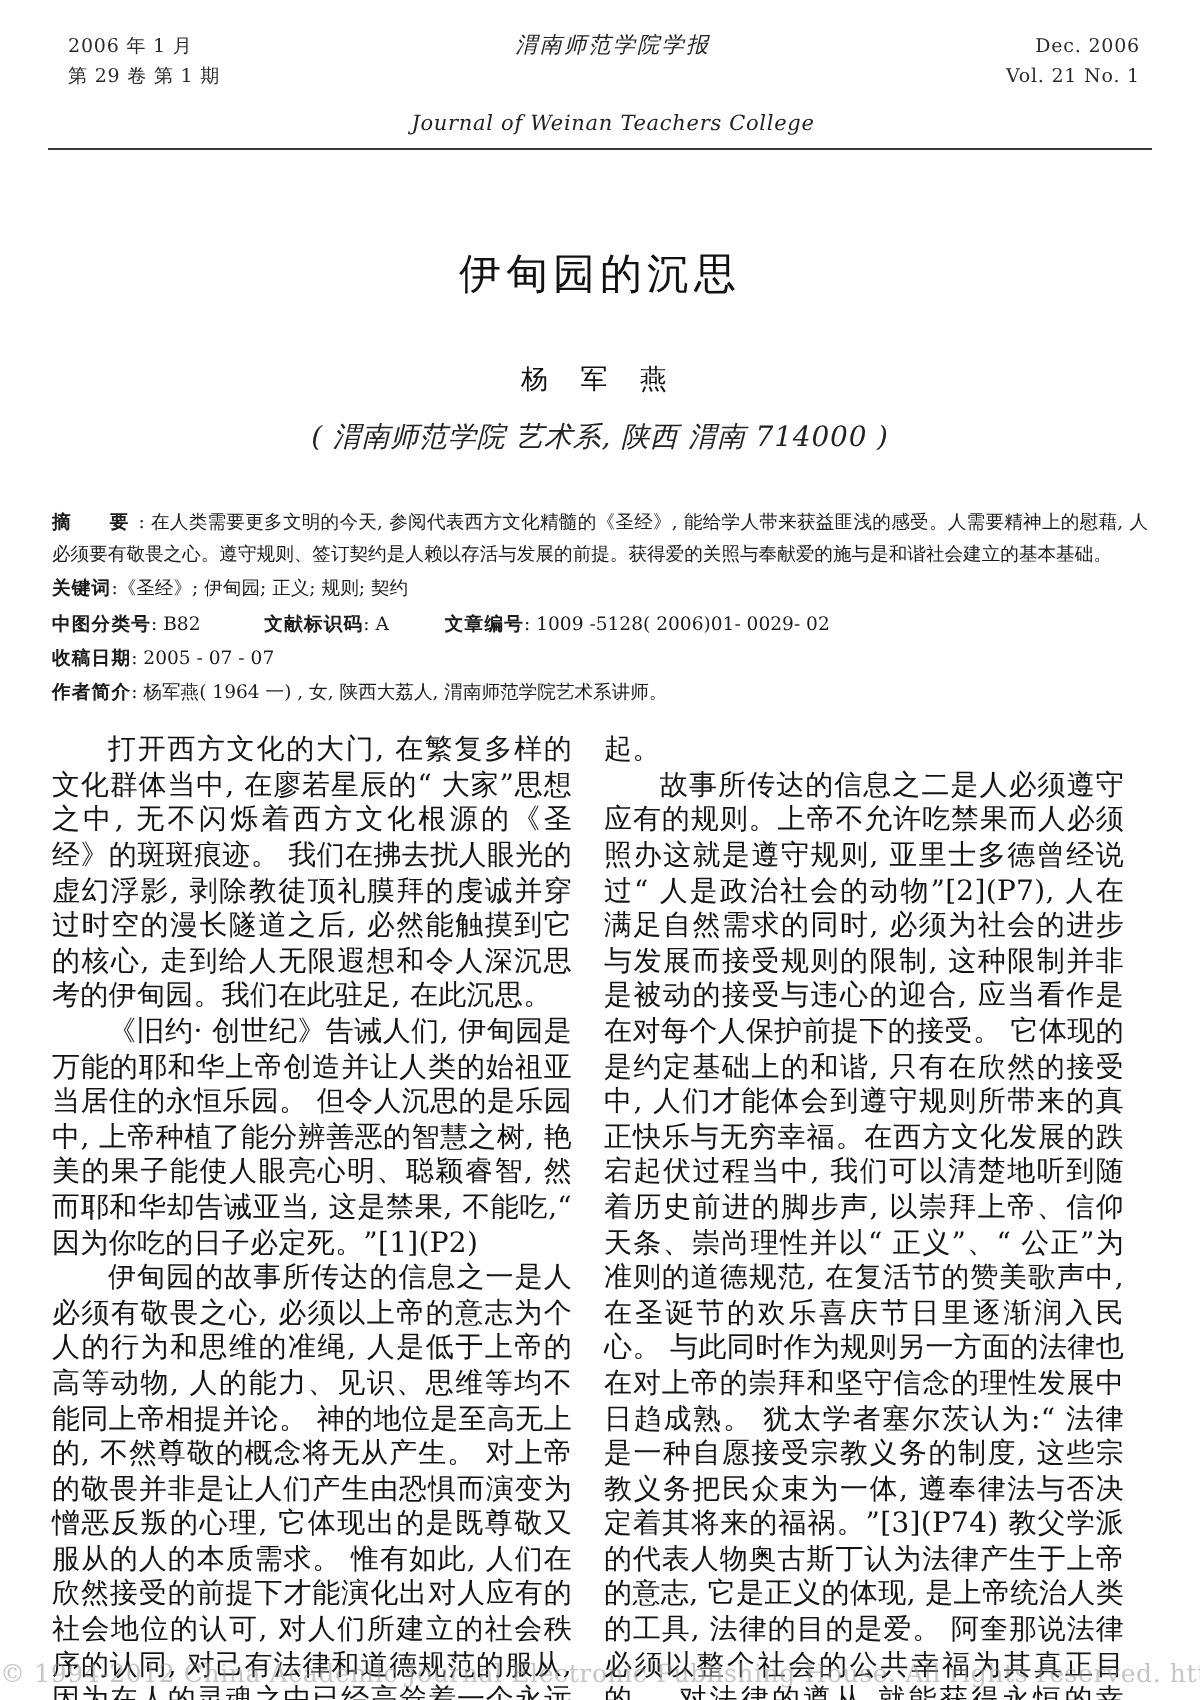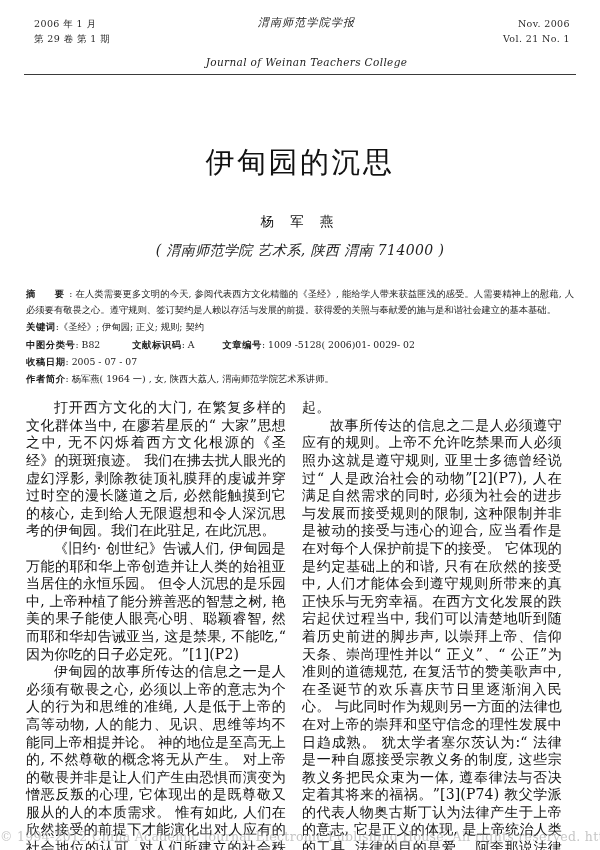--- a/index.html
+++ b/index.html
@@ -62,23 +62,23 @@
     margin-top: 25px;
   }
   .mast-rule {
     margin: 4px 24px 0 24px;
     border-bottom: 1.4px solid #3a3a3a;
   }
 
   
   .title-block { text-align: center; }
   .doc-title {
-    font-size: 29px;
+    font-size: 21px;
     letter-spacing: 2.5px;
-    margin-top: 68px;
+    margin-top: 48px;
     color: #111;
     font-weight: normal;
   }
   .author {
     font-size: 13.5px;
     letter-spacing: 6px;
     margin-top: 30px;
     font-weight: normal;
     color: #111;
   }
@@ -165,21 +165,21 @@
       <div>2006 年 1 月</div>
       <div>第 29 卷 第 1 期</div>
     </div>
 
     <div class="mast-center">
       <div class="mast-cn">渭南师范学院学报</div>
       <div class="mast-en">Journal of Weinan Teachers College</div>
     </div>
 
     <div class="mast-right">
-      <div>Nov.  2006</div>
+      <div>Dec.  2006</div>
       <div>Vol. 21     No. 1</div>
     </div>
   </div>
   <div class="mast-rule"></div>
 
   <div class="title-block">
     <div class="doc-title">伊甸园的沉思</div>
     <div class="author">杨 军 燕</div>
     <div class="affiliation">( 渭南师范学院 艺术系, 陕西 渭南 714000 )</div>
   </div>

